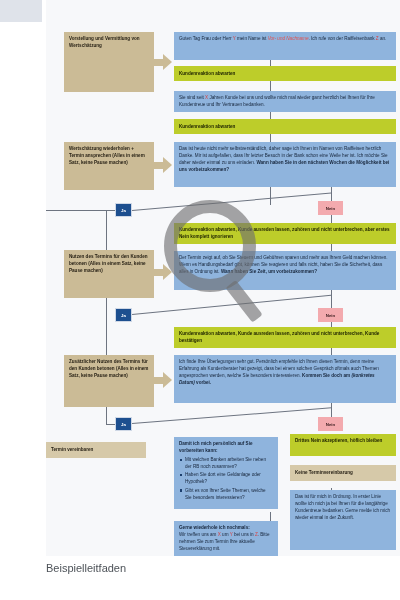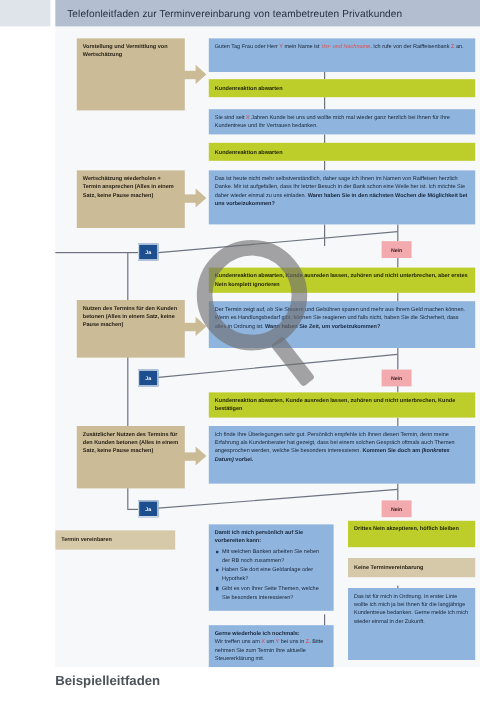--- a/index.html
+++ b/index.html
@@ -92,35 +92,32 @@
   }
   .wm-handle{
     position:absolute;left:178px;top:262px;width:13px;height:44px;
     background:rgba(110,110,112,.62);border-radius:3px;
     transform:rotate(-38deg);transform-origin:50% 0;
   }
 
   
   .caption{
     position:absolute;left:46px;top:562px;
-    font-size:11px;color:#4d5258;font-weight:700;
+    font-size:11px;color:#4d5258;font-weight:400;
   }
 </style>
 </head>
 <body>
 
 <div id="page-root">
 
   <div class="corner-block"></div>
 
   <div class="doc">
 
-    <div class="header-bar">
-      <div class="header-title">Telefonleitfaden zur Terminvereinbarung von teambetreuten Privatkunden</div>
-    </div>
 
     <div class="canvas">
 
       <div class="ln lnv" style="left:224px;top:38px;height:6px;"></div>
       <div class="ln lnv" style="left:224px;top:59px;height:10px;"></div>
       <div class="ln lnv" style="left:224px;top:90px;height:9px;"></div>
       <div class="ln lnv" style="left:224px;top:112px;height:8px;"></div>
 
       <div class="ln lnv" style="left:224px;top:165px;height:18px;"></div>
 

